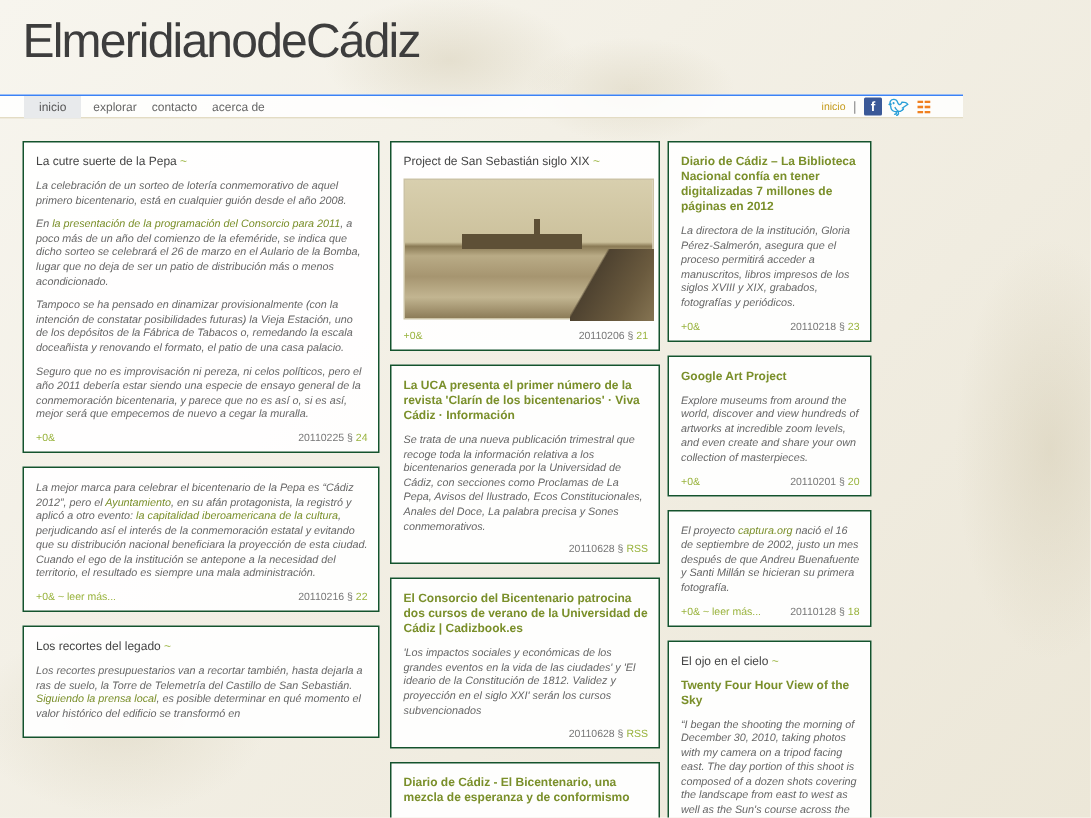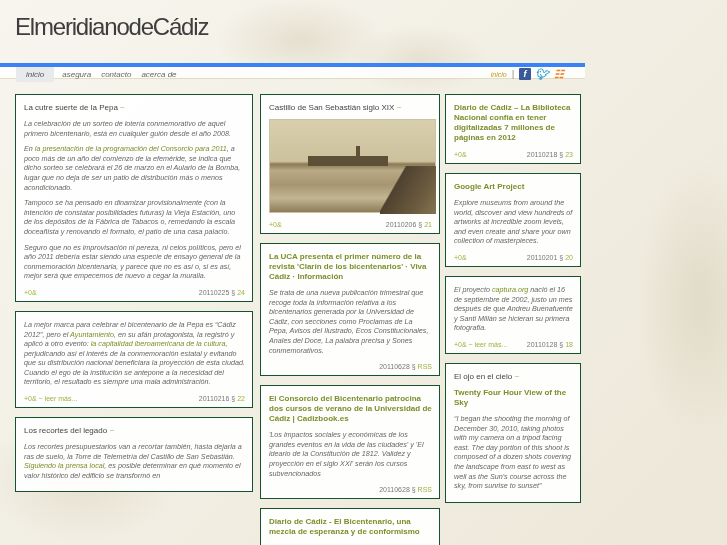--- a/index.html
+++ b/index.html
@@ -14,29 +14,29 @@
     position: absolute; inset: 0;
     background:
       radial-gradient(ellipse 120px 60px at 300px 40px, rgba(200,190,160,.35), transparent 70%),
       radial-gradient(ellipse 90px 200px at 700px 300px, rgba(200,190,160,.35), transparent 70%),
       radial-gradient(ellipse 140px 90px at 80px 480px, rgba(200,190,160,.3), transparent 70%),
       radial-gradient(ellipse 100px 50px at 420px 60px, rgba(200,190,160,.3), transparent 70%),
       linear-gradient(135deg, #f7f5ee, #ece7d8);
   }
   .header { position: absolute; left: 15px; top: 14px; }
   .site-title {
-    font-size: 24px; color: #3d3d3d; letter-spacing: -1.2px; font-weight: normal;
+    font-size: 32px; color: #3d3d3d; letter-spacing: -1.2px; font-weight: normal;
     line-height: 26px;
   }
   .site-subtitle { font-size: 9px; color: #8a8a70; margin-top: -1px; letter-spacing: -0.2px; }
 
   .navbar {
-    position: absolute; left: 0; top: 63px; width: 585px; height: 16px;
+    position: absolute; left: 0; top: 63px; width: 642px; height: 16px;
     background: rgba(255,255,255,.85);
-    border-top: 4px solid #3b82f6; border-bottom: 1px solid #e3dcc4; font-style: italic;
+    border-top: 1px solid #3b82f6; border-bottom: 1px solid #e3dcc4;
   }
   .nav-left { position: absolute; left: 16px; top: 0; display: flex; height: 15px; align-items: center; }
   .nav-item { font-size: 8px; color: #666; margin-right: 6px; padding: 0 2px; line-height: 15px; }
   .nav-item.active { background: #e8eaec; padding: 0 10px; color: #555; margin-right: 6px; }
   .nav-right { position: absolute; right: 20px; top: 1px; display: flex; align-items: center; gap: 5px; }
   .nav-inicio { font-size: 7px; color: #c49a1a; }
   .sep { font-size: 9px; color: #888; }
   .icon-box { width: 12px; height: 12px; display: inline-flex; align-items: center; justify-content: center; font-size: 9px; font-weight: bold; color: #fff; border-radius: 1px; }
   .fb { background: #3b5998; }
   .tw { background: transparent; color: #2a9fd8; font-size: 11px; }
@@ -72,21 +72,21 @@
 
 <div class="bg"></div>
 
 <div class="header">
   <div class="site-title">ElmeridianodeCádiz</div>
 </div>
 
 <div class="navbar">
   <div class="nav-left">
     <span class="nav-item active">inicio</span>
-    <span class="nav-item">asegura</span>
+    <span class="nav-item">explorar</span>
     <span class="nav-item">contacto</span>
     <span class="nav-item">acerca de</span>
   </div>
   <div class="nav-right">
     <span class="nav-inicio">inicio</span>
     <span class="sep">|</span>
     <span class="icon-box fb">f</span>
     <span class="icon-box tw">🐦︎</span>
     <span class="icon-box rss">☷</span>
   </div>
@@ -119,21 +119,21 @@
     <div class="card-title">
       <span>Los recortes del legado</span> <span class="tilde">~</span>
     </div>
     <div class="p"><span>Los recortes presupuestarios van a recortar también, hasta dejarla a ras de suelo, la Torre de Telemetría del Castillo de San Sebastián. </span><a class="lnk">Siguiendo la prensa local</a><span>, es posible determinar en qué momento el valor histórico del edificio se transformó en</span></div>
   </div>
 </div>
 
 <div class="col" style="left:260px; width:180px;">
   <div class="card">
     <div class="card-title">
-      <span>Castillo de San Sebastián siglo XIX</span> <span class="tilde">~</span>
+      <span>Project de San Sebastián siglo XIX</span> <span class="tilde">~</span>
     </div>
     <div class="photo">
       <div class="castle"></div>
       <div class="tower"></div>
       <div class="jetty"></div>
     </div>
     <div class="footer">
       <span class="green">+0&amp;</span>
       <span><span>20110206 §</span> <span class="green">21</span></span>
     </div>
@@ -157,20 +157,21 @@
 
   <div class="card">
     <div class="link-title">Diario de Cádiz - El Bicentenario, una mezcla de esperanza y de conformismo</div>
 
   </div>
 </div>
 
 <div class="col" style="left:445px; width:136px;">
   <div class="card">
     <div class="link-title">Diario de Cádiz – La Biblioteca Nacional confía en tener digitalizadas 7 millones de páginas en 2012</div>
+    <div class="p">La directora de la institución, Gloria Pérez-Salmerón, asegura que el proceso permitirá acceder a manuscritos, libros impresos de los siglos XVIII y XIX, grabados, fotografías y periódicos.</div>
     <div class="footer">
       <span class="green">+0&amp;</span>
       <span><span>20110218 §</span> <span class="green">23</span></span>
     </div>
   </div>
 
   <div class="card">
     <div class="link-title">Google Art Project</div>
     <div class="p">Explore museums from around the world, discover and view hundreds of artworks at incredible zoom levels, and even create and share your own collection of masterpieces.</div>
     <div class="footer">

